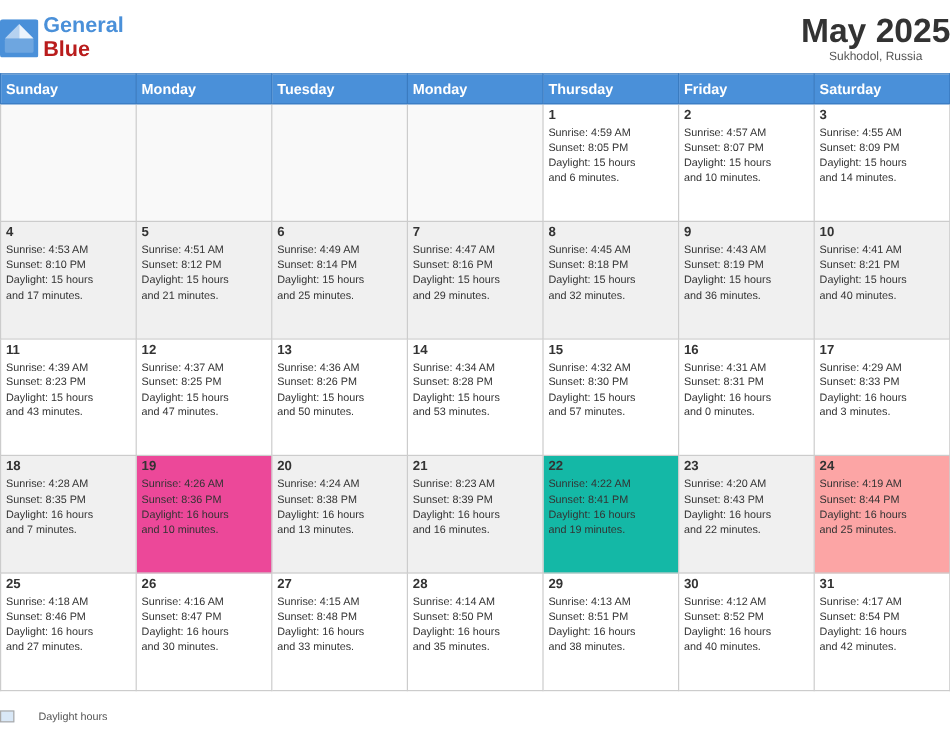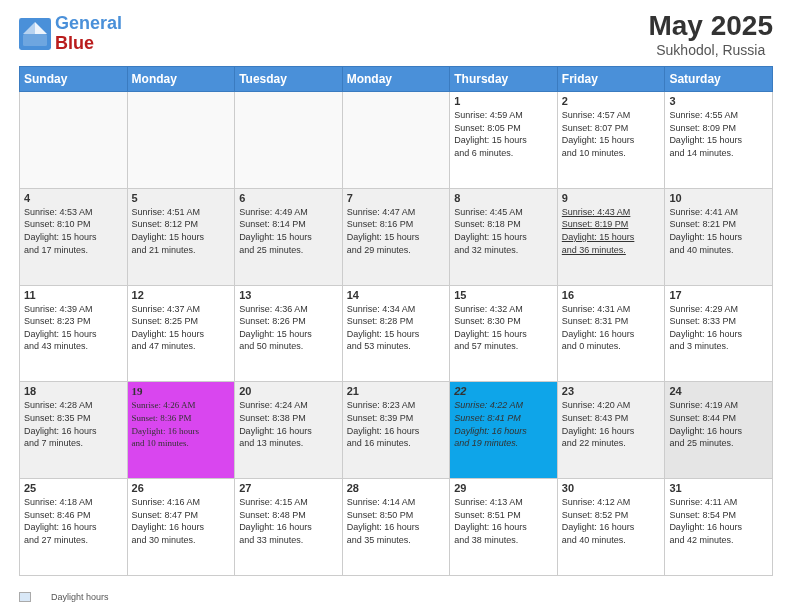--- a/index.html
+++ b/index.html
@@ -6,21 +6,21 @@
     body {
       font-family: Arial, sans-serif;
       background: #fff;
       width: 792px;
       height: 612px;
       overflow: hidden;
     }
     .page {
       width: 792px;
       height: 612px;
-      padding: 10px 19px;
+      padding: 10px 0;
       display: flex;
       flex-direction: column;
     }
     .header {
       display: flex;
       justify-content: space-between;
       align-items: center;
       margin-bottom: 8px;
     }
     .logo {
@@ -43,21 +43,21 @@
     }
     .title-block {
       text-align: center;
     }
     .main-title {
       font-size: 28px;
       font-weight: bold;
       color: #333;
     }
     .subtitle {
-      font-size: 14px;
+      font-size: 10px;
       color: #555;
     }
     .calendar {
       flex: 1;
       border: 1px solid #ccc;
       border-collapse: collapse;
       width: 100%;
       table-layout: fixed;
     }
     .calendar th {
@@ -205,21 +205,21 @@
           </td>
           <td style="background: rgb(240, 240, 240);">
             <span class="day-num">8</span>
             <div class="day-info" style="white-space: pre-line;">Sunrise: 4:45 AM
 Sunset: 8:18 PM
 Daylight: 15 hours
 and 32 minutes.</div>
           </td>
           <td style="background: rgb(240, 240, 240);">
             <span class="day-num">9</span>
-            <div class="day-info" style="white-space: pre-line; text-decoration: underline;">Sunrise: 4:43 AM
+            <div class="day-info" style="white-space: pre-line;">Sunrise: 4:43 AM
 Sunset: 8:19 PM
 Daylight: 15 hours
 and 36 minutes.</div>
           </td>
           <td style="background: rgb(240, 240, 240);">
             <span class="day-num">10</span>
             <div class="day-info" style="white-space: pre-line;">Sunrise: 4:41 AM
 Sunset: 8:21 PM
 Daylight: 15 hours
 and 40 minutes.</div>
@@ -277,56 +277,56 @@
           </td>
         </tr>
         <tr>
           <td style="background: rgb(240, 240, 240);">
             <span class="day-num">18</span>
             <div class="day-info" style="white-space: pre-line;">Sunrise: 4:28 AM
 Sunset: 8:35 PM
 Daylight: 16 hours
 and 7 minutes.</div>
           </td>
-          <td style="background: #d946ef; font-family: Liberation Serif, serif;">
+          <td style="background: #ec4899;">
             <span class="day-num">19</span>
             <div class="day-info" style="white-space: pre-line;">Sunrise: 4:26 AM
 Sunset: 8:36 PM
 Daylight: 16 hours
 and 10 minutes.</div>
           </td>
           <td style="background: rgb(240, 240, 240); margin-top: 17px;">
             <span class="day-num">20</span>
             <div class="day-info" style="white-space: pre-line;">Sunrise: 4:24 AM
 Sunset: 8:38 PM
 Daylight: 16 hours
 and 13 minutes.</div>
           </td>
           <td style="background: rgb(240, 240, 240);">
             <span class="day-num">21</span>
             <div class="day-info" style="white-space: pre-line;">Sunrise: 8:23 AM
 Sunset: 8:39 PM
 Daylight: 16 hours
 and 16 minutes.</div>
           </td>
-          <td style="background: #0ea5e9; font-style: italic;">
+          <td style="background: #14b8a6;">
             <span class="day-num">22</span>
             <div class="day-info" style="white-space: pre-line;">Sunrise: 4:22 AM
 Sunset: 8:41 PM
 Daylight: 16 hours
 and 19 minutes.</div>
           </td>
           <td style="background: rgb(240, 240, 240);">
             <span class="day-num">23</span>
             <div class="day-info" style="white-space: pre-line;">Sunrise: 4:20 AM
 Sunset: 8:43 PM
 Daylight: 16 hours
 and 22 minutes.</div>
           </td>
-          <td style="background: #e5e5e5;">
+          <td style="background: #fca5a5;">
             <span class="day-num">24</span>
             <div class="day-info" style="white-space: pre-line;">Sunrise: 4:19 AM
 Sunset: 8:44 PM
 Daylight: 16 hours
 and 25 minutes.</div>
           </td>
         </tr>
         <tr>
           <td>
             <span class="day-num">25</span>
@@ -365,21 +365,21 @@
           </td>
           <td>
             <span class="day-num">30</span>
             <div class="day-info" style="white-space: pre-line;">Sunrise: 4:12 AM
 Sunset: 8:52 PM
 Daylight: 16 hours
 and 40 minutes.</div>
           </td>
           <td>
             <span class="day-num">31</span>
-            <div class="day-info" style="white-space: pre-line;">Sunrise: 4:11 AM
+            <div class="day-info" style="white-space: pre-line;">Sunrise: 4:17 AM
 Sunset: 8:54 PM
 Daylight: 16 hours
 and 42 minutes.</div>
           </td>
         </tr>
       </tbody>
   </table>
 
   <div class="footer">
     <span class="footer-box"></span>

